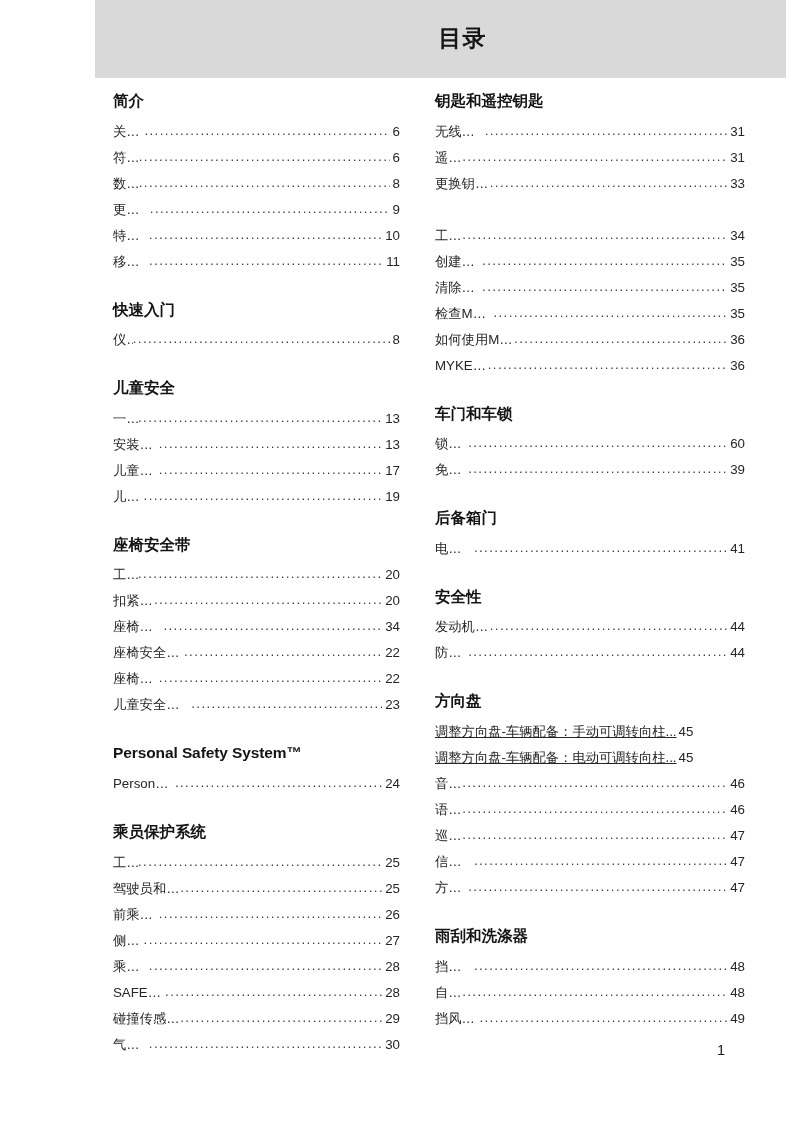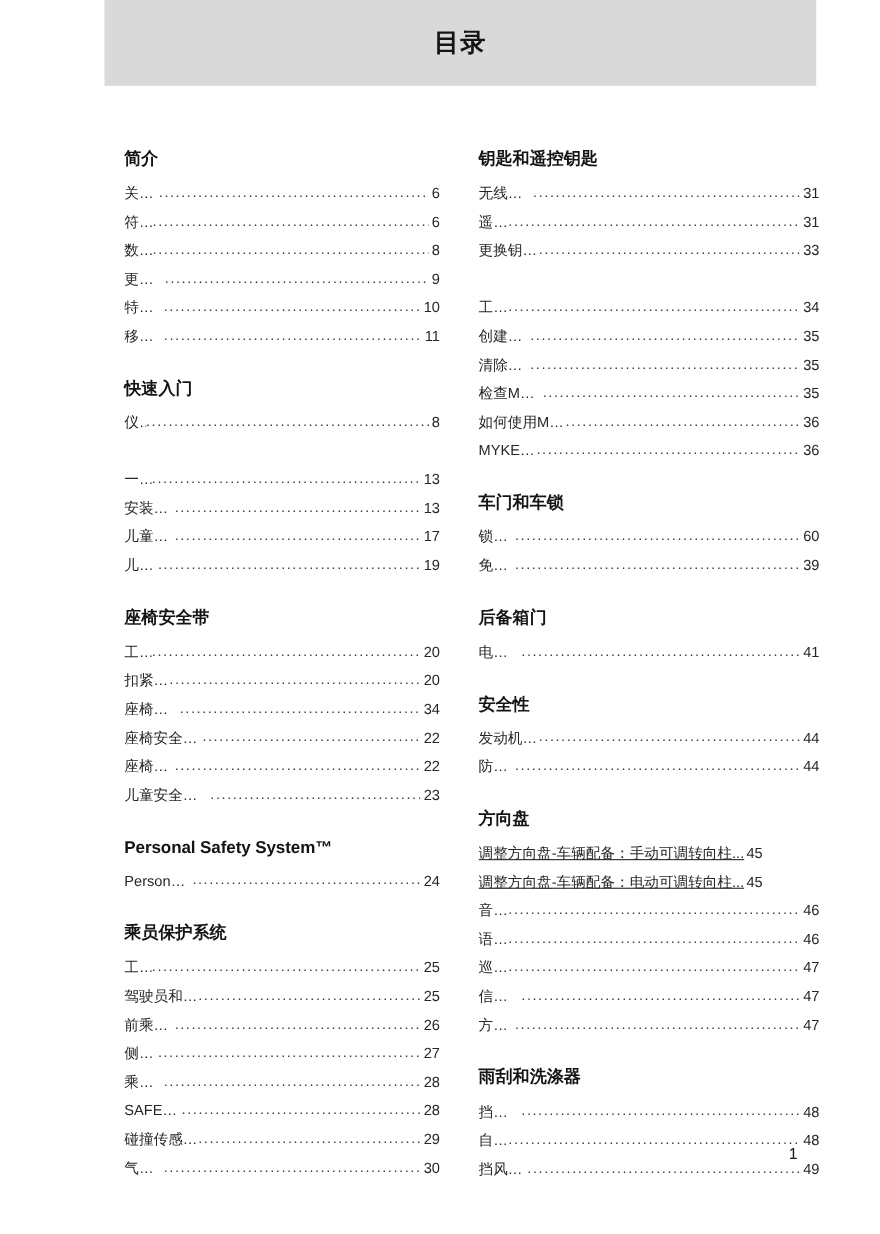--- a/index.html
+++ b/index.html
@@ -22,41 +22,41 @@
   .header-band {
     position: absolute;
     left: 95px;
     top: 0;
     width: 647px;
     height: 78px;
     background: #d9d9da;
     display: flex;
     align-items: center;
     justify-content: center;
+    padding-left: 44px;
   }
   .header-title {
     font-size: 23px;
     font-weight: bold;
     color: #151515;
     letter-spacing: 1px;
     line-height: 1;
     padding-bottom: 2px;
   }
 
   
   .columns {
     position: absolute;
     left: 0;
     top: 92px;
     width: 800px;
     display: flex;
   }
   .col {
     box-sizing: border-box;
-    margin-top: 44px;
   }
   .col-left {
     width: 400px;
     padding-left: 113px;
     padding-right: 0px;
   }
   .col-right {
     width: 400px;
     padding-left: 35px;
   }
@@ -183,20 +183,21 @@
       </div>
       <div class="section section-inner">
         <div class="section-heading">快速入门</div>
         <div class="toc-entry">
           <span class="toc-label">仪表板</span>
           <span class="toc-dots"></span>
           <span class="toc-page">8</span>
         </div>
       </div>
       <div class="section section-inner">
+        <div class="section-heading">儿童安全</div>
         <div class="toc-entry">
           <span class="toc-label">一般信息</span>
           <span class="toc-dots"></span>
           <span class="toc-page">13</span>
         </div>
         <div class="toc-entry">
           <span class="toc-label">安装儿童安全座椅</span>
           <span class="toc-dots"></span>
           <span class="toc-page">13</span>
         </div>

